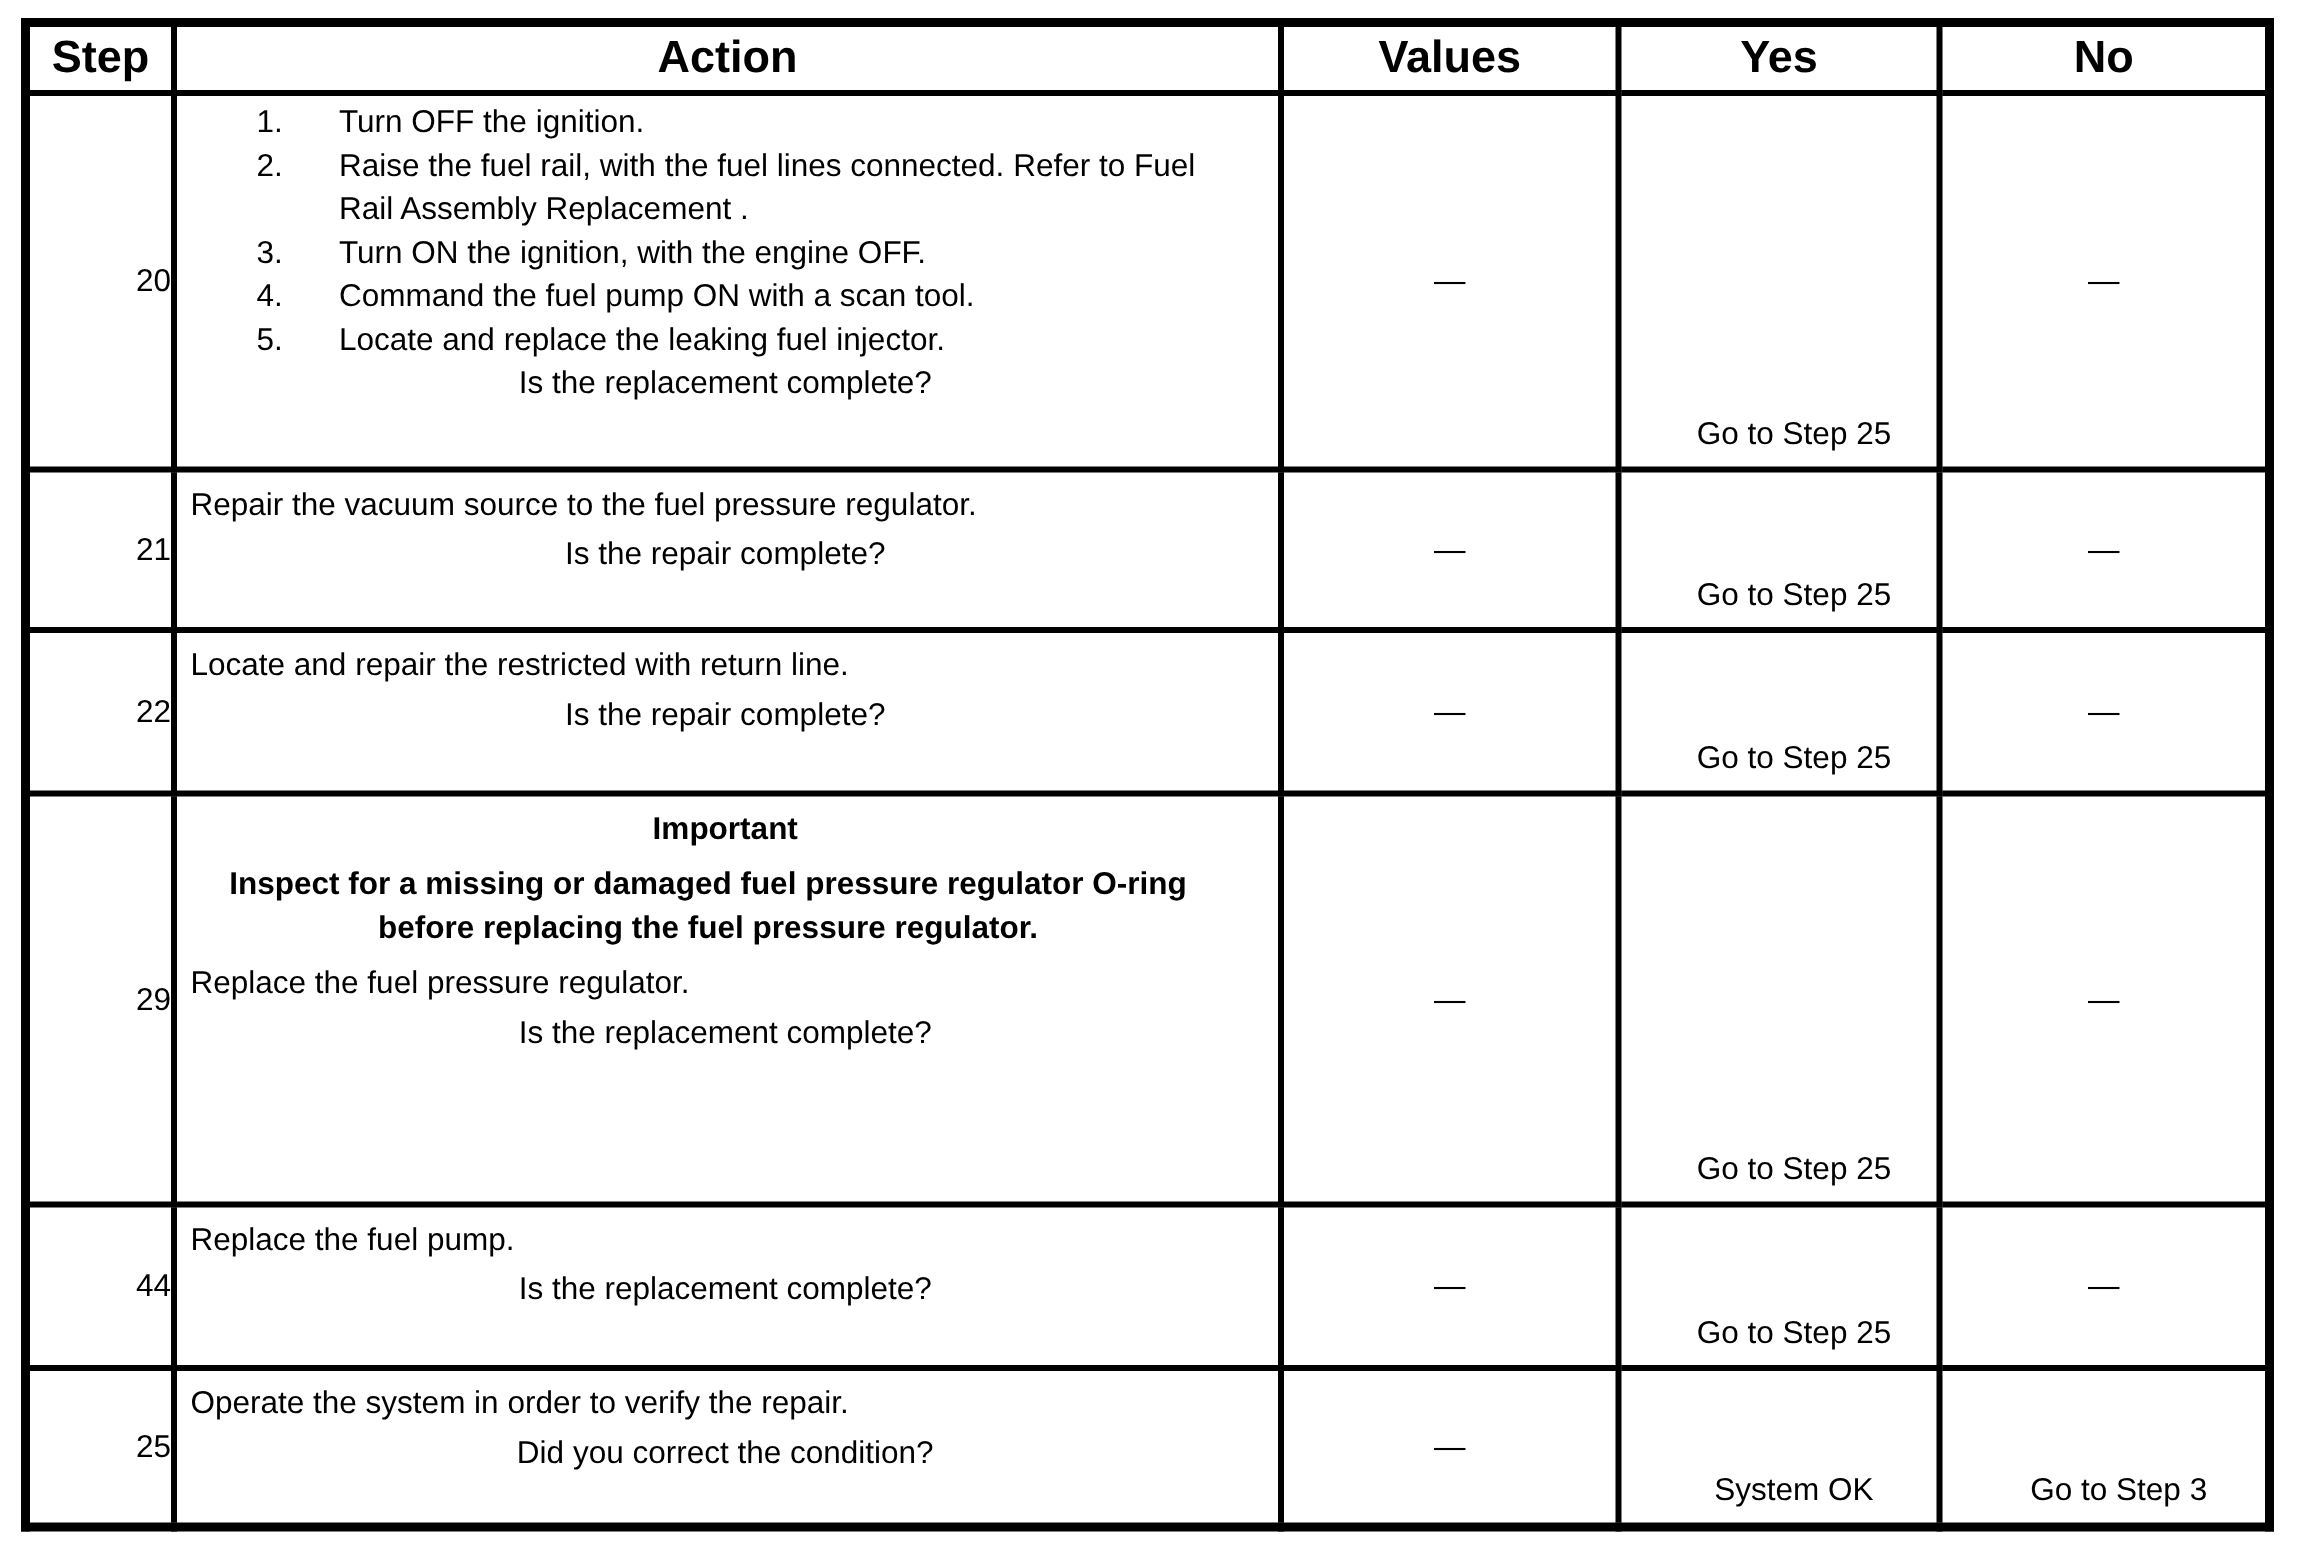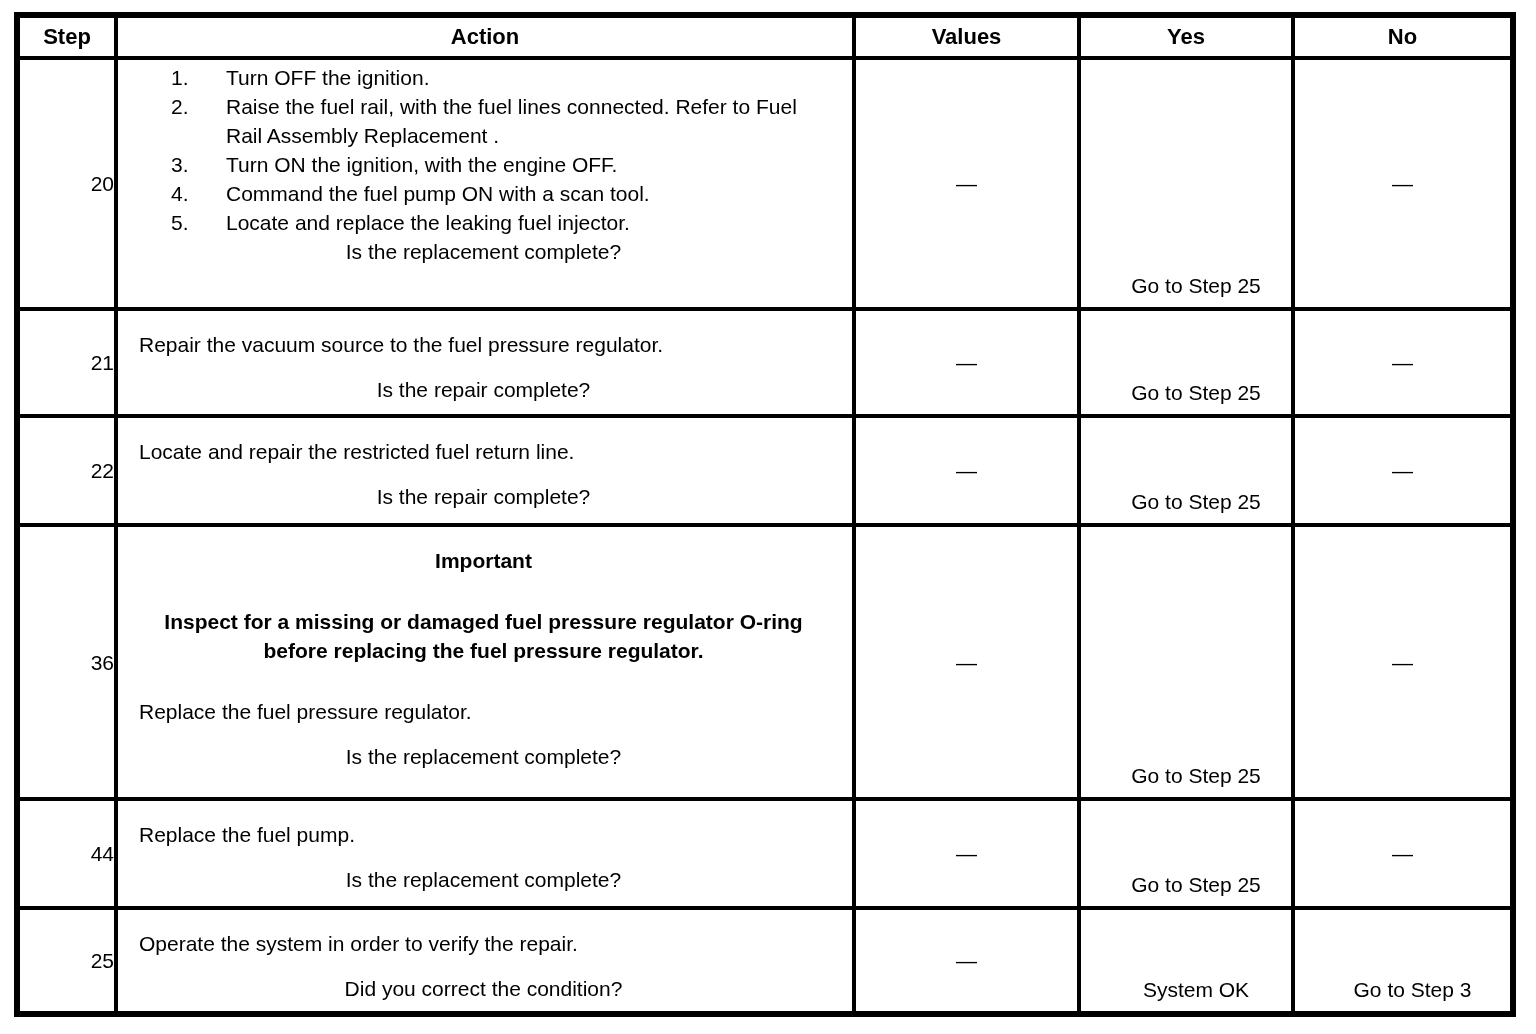--- a/index.html
+++ b/index.html
@@ -26,21 +26,21 @@
     table-layout: fixed;
     width: 1496px;
   }
   table.diag, table.diag th, table.diag td {
     border: 4px solid #000000;
   }
   table.diag {
     border-width: 6px;
   }
   th {
-    font-size: 22px;
+    font-size: 30px;
     font-weight: bold;
     text-align: center;
     vertical-align: middle;
     padding: 4px 2px;
   }
   td {
     font-size: 21px;
     line-height: 29px;
     vertical-align: middle;
     padding: 0;
@@ -77,21 +77,21 @@
   }
   .olist .num {
     flex: 0 0 55px;
     margin-left: 48px;
     text-align: left;
   }
   .olist .txt {
     flex: 1 1 auto;
     max-width: 600px;
   }
-  .para { margin: 16px; }
+  .para { margin: 4px; }
   .para.bold { font-weight: bold; text-align: center; }
   .p-inspect { max-width: 690px; }
   .question { margin: 0; text-align: center; }
   td.values-cell, td.no-cell {
     text-align: center;
     vertical-align: middle;
   }
   td.yes-cell, td.no-cell.bottom-align {
     text-align: center;
     vertical-align: bottom;
@@ -173,33 +173,33 @@
         <td class="yes-cell">
           <div class="bottom-text">Go to Step 25</div>
         </td>
         <td class="no-cell">—</td>
       </tr>
 
       <tr style="height:109px;">
         <td class="step-cell">22</td>
         <td class="action-cell">
           <div class="action-flex">
-            <p class="para">Locate and repair the restricted fuel return line.</p>
+            <p class="para">Locate and repair the restricted with return line.</p>
             <p class="question">Is the repair complete?</p>
           </div>
         </td>
         <td class="values-cell">—</td>
         <td class="yes-cell">
           <div class="bottom-text">Go to Step 25</div>
         </td>
         <td class="no-cell">—</td>
       </tr>
 
       <tr style="height:274px;">
-        <td class="step-cell">36</td>
+        <td class="step-cell">29</td>
         <td class="action-cell">
           <div class="action-flex">
             <p class="para bold">Important</p>
             <p class="para bold p-inspect">Inspect for a missing or damaged fuel pressure regulator O-ring before replacing the fuel pressure regulator.</p>
             <p class="para">Replace the fuel pressure regulator.</p>
             <p class="question">Is the replacement complete?</p>
           </div>
         </td>
         <td class="values-cell">—</td>
         <td class="yes-cell">

